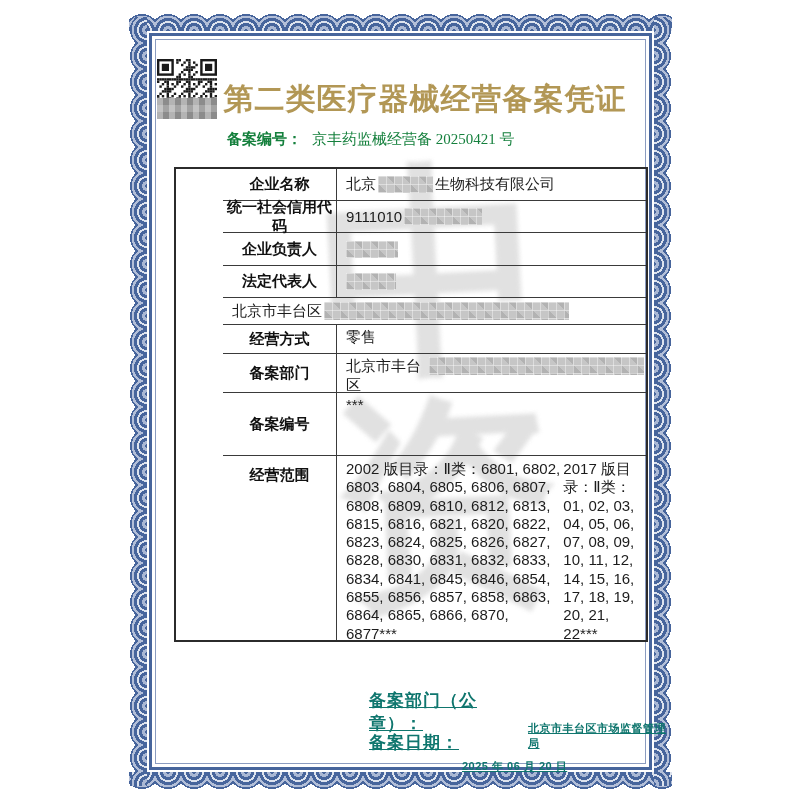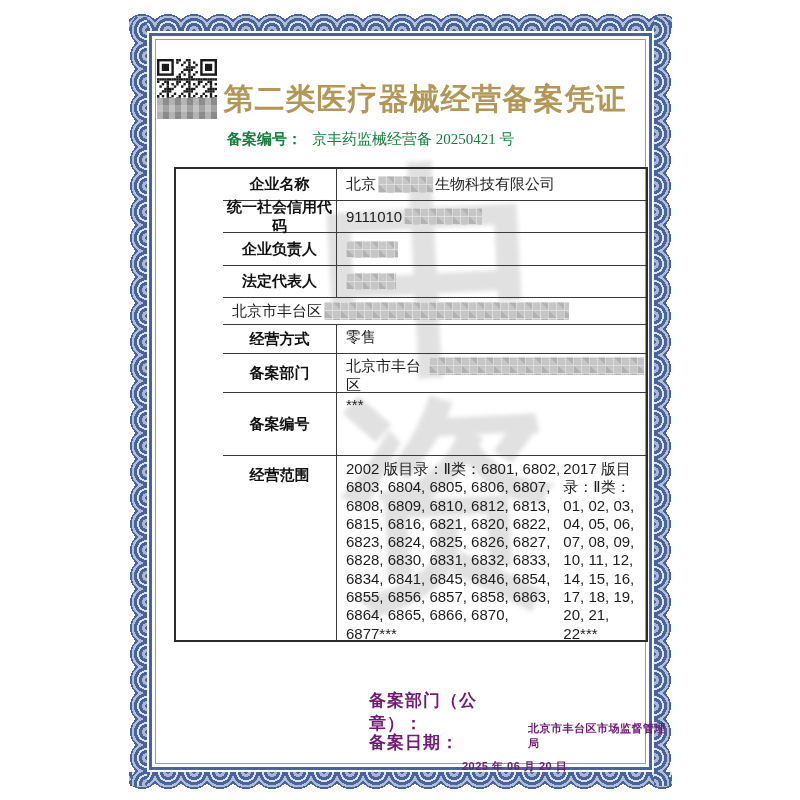--- a/index.html
+++ b/index.html
@@ -53,21 +53,21 @@
   .tvalue.col{align-items:flex-start;justify-content:flex-start;padding:4px 6px 0 9px;}
   .scope-line{line-height:1.22;}
 
   
   .mosaic{display:inline-block;height:17px;vertical-align:-4px;margin:0 2px;
     background-color:#c6c6c6;
     background-image:linear-gradient(90deg,rgba(255,255,255,.4) 1px,rgba(0,0,0,0) 1px),linear-gradient(rgba(255,255,255,.4) 1px,rgba(0,0,0,0) 1px),linear-gradient(45deg,rgba(90,90,90,.18) 25%,rgba(0,0,0,0) 25% 75%,rgba(90,90,90,.18) 75%);
     background-size:8px 8px,8px 8px,16px 16px;}
 
   
-  .f-line{position:absolute;left:240px;z-index:2;display:flex;align-items:center;color:#701a75;}
+  .f-line{position:absolute;left:240px;z-index:2;display:flex;align-items:center;color:#0f766e;text-decoration:underline;}
   .f-dept{top:660px;}
   .f-date{top:698px;}
   .f-lab{font-weight:bold;font-size:17px;letter-spacing:1px;}
   .f-val{font-weight:bold;font-size:11px;margin-left:3px;letter-spacing:.5px;margin-top:48px;}
 </style>
 </head>
 <body>
 
 <div class="cert">
 

